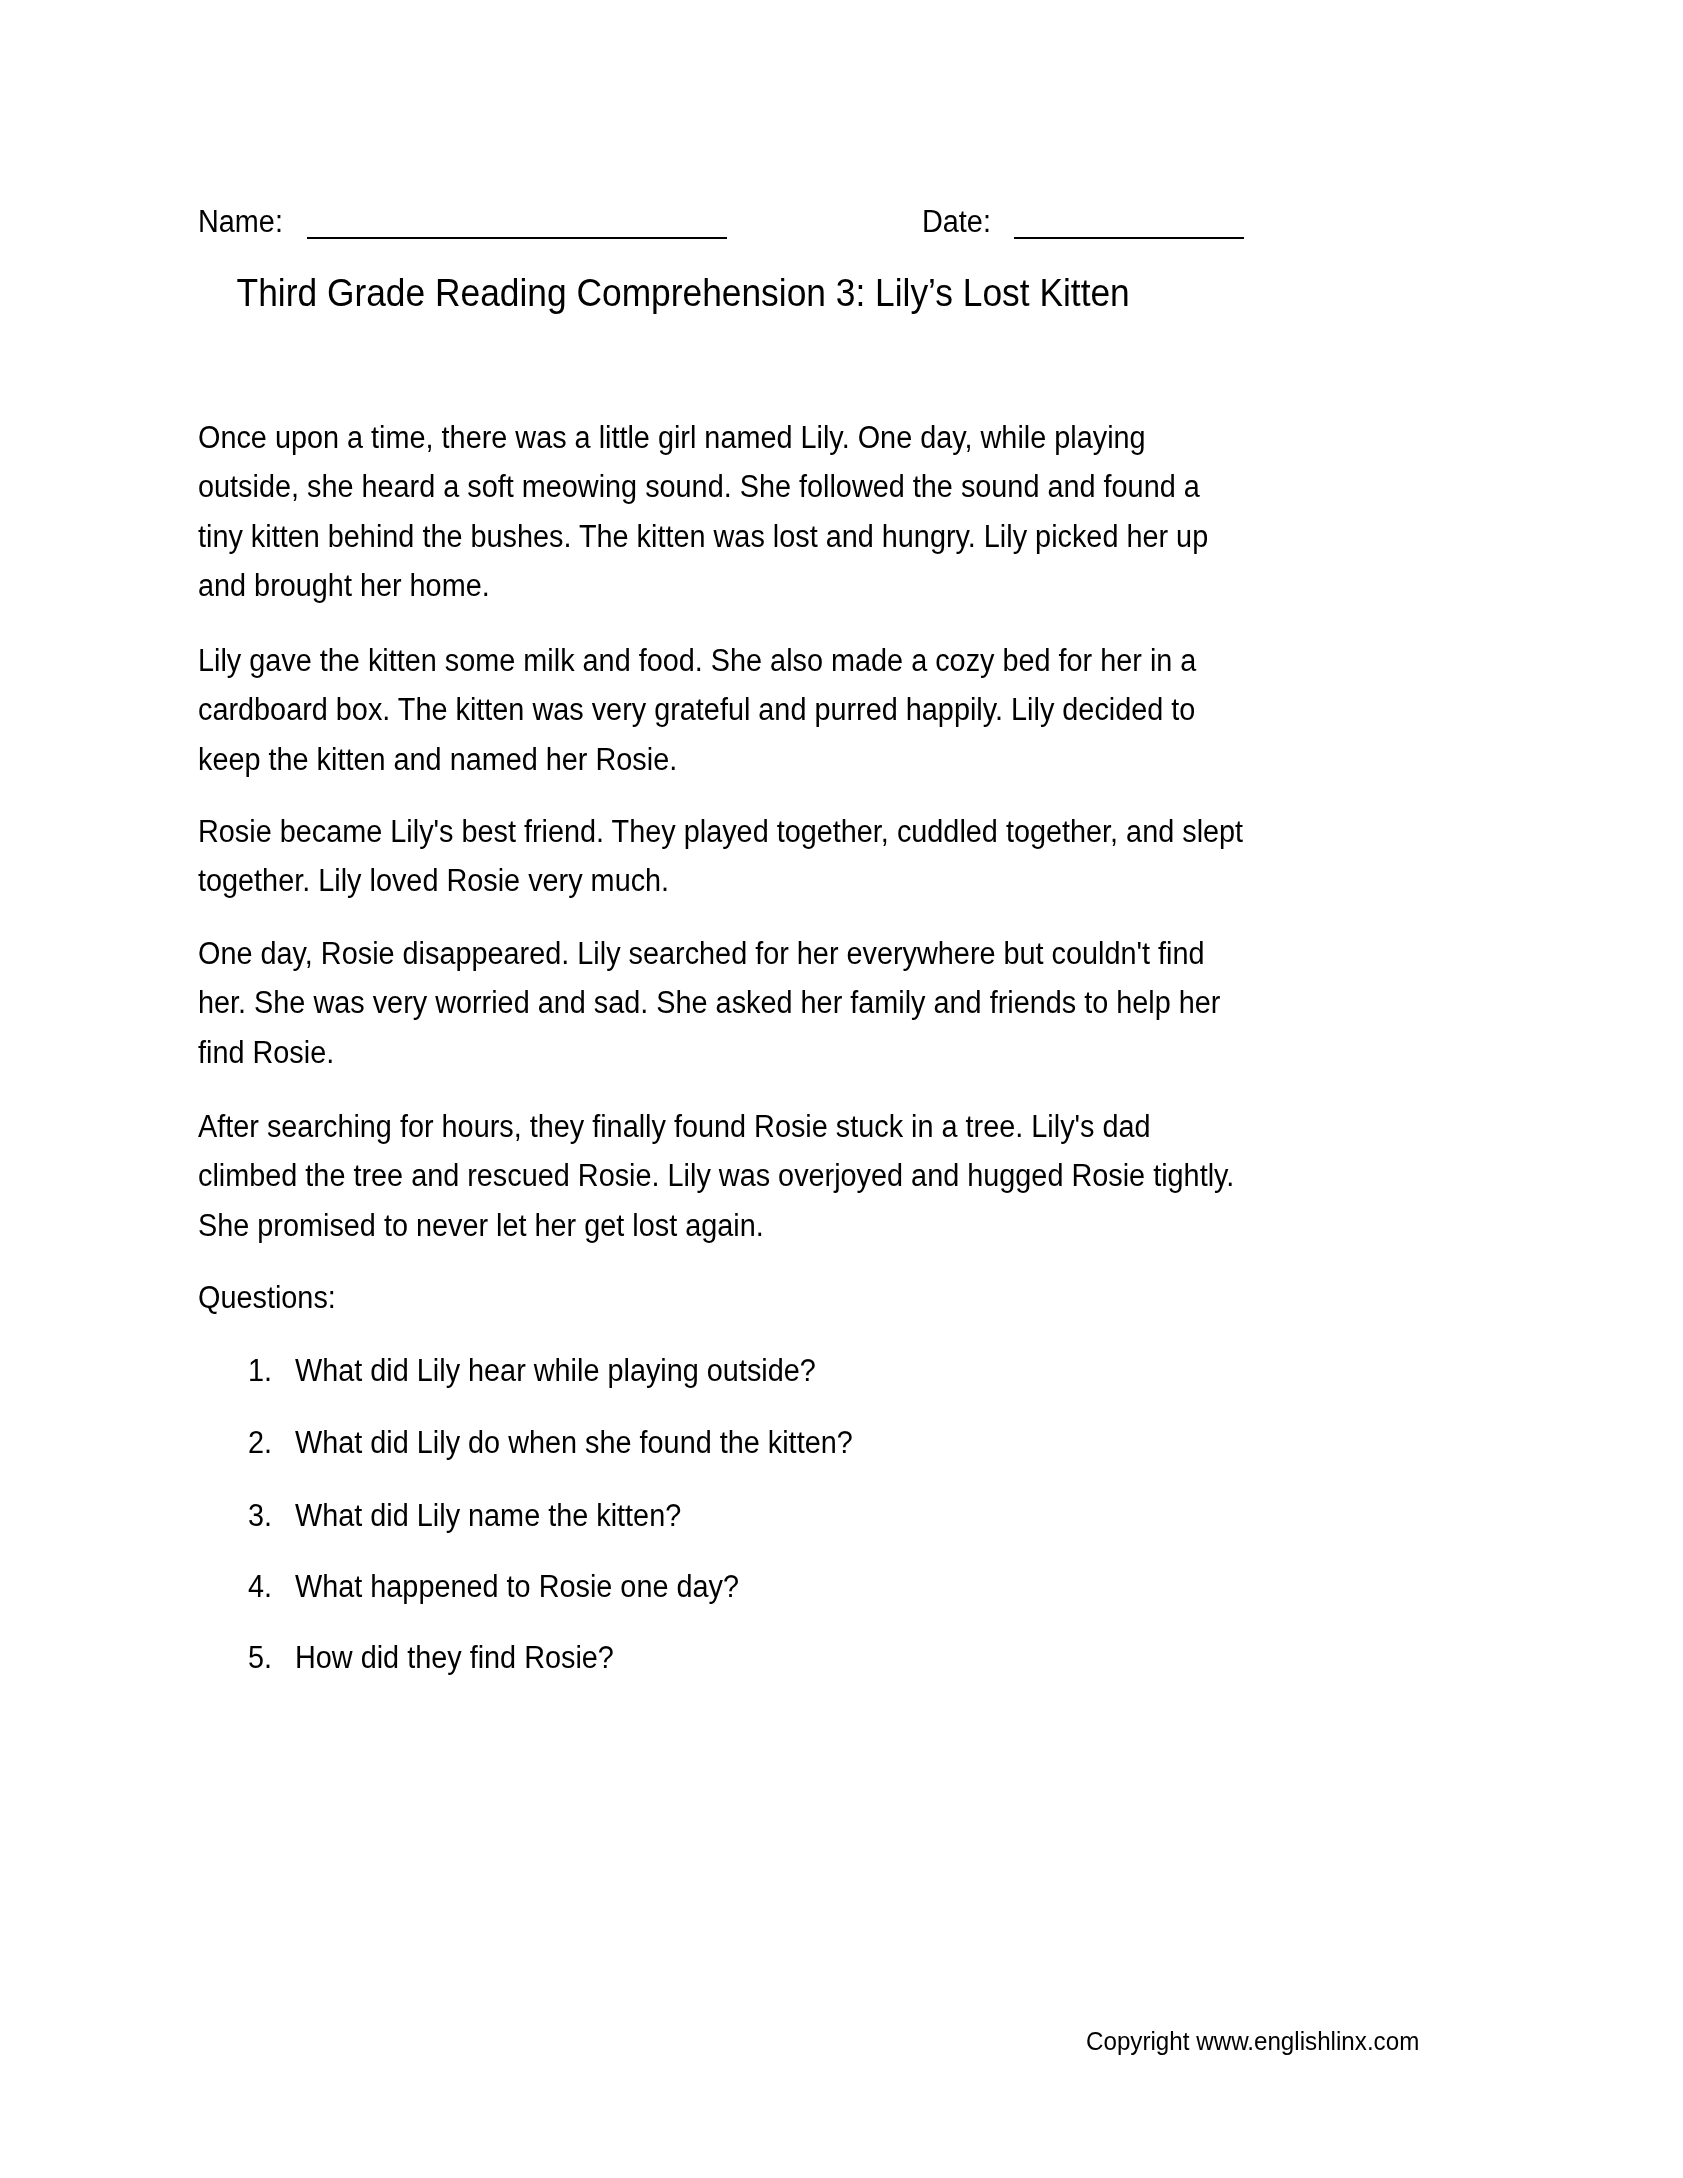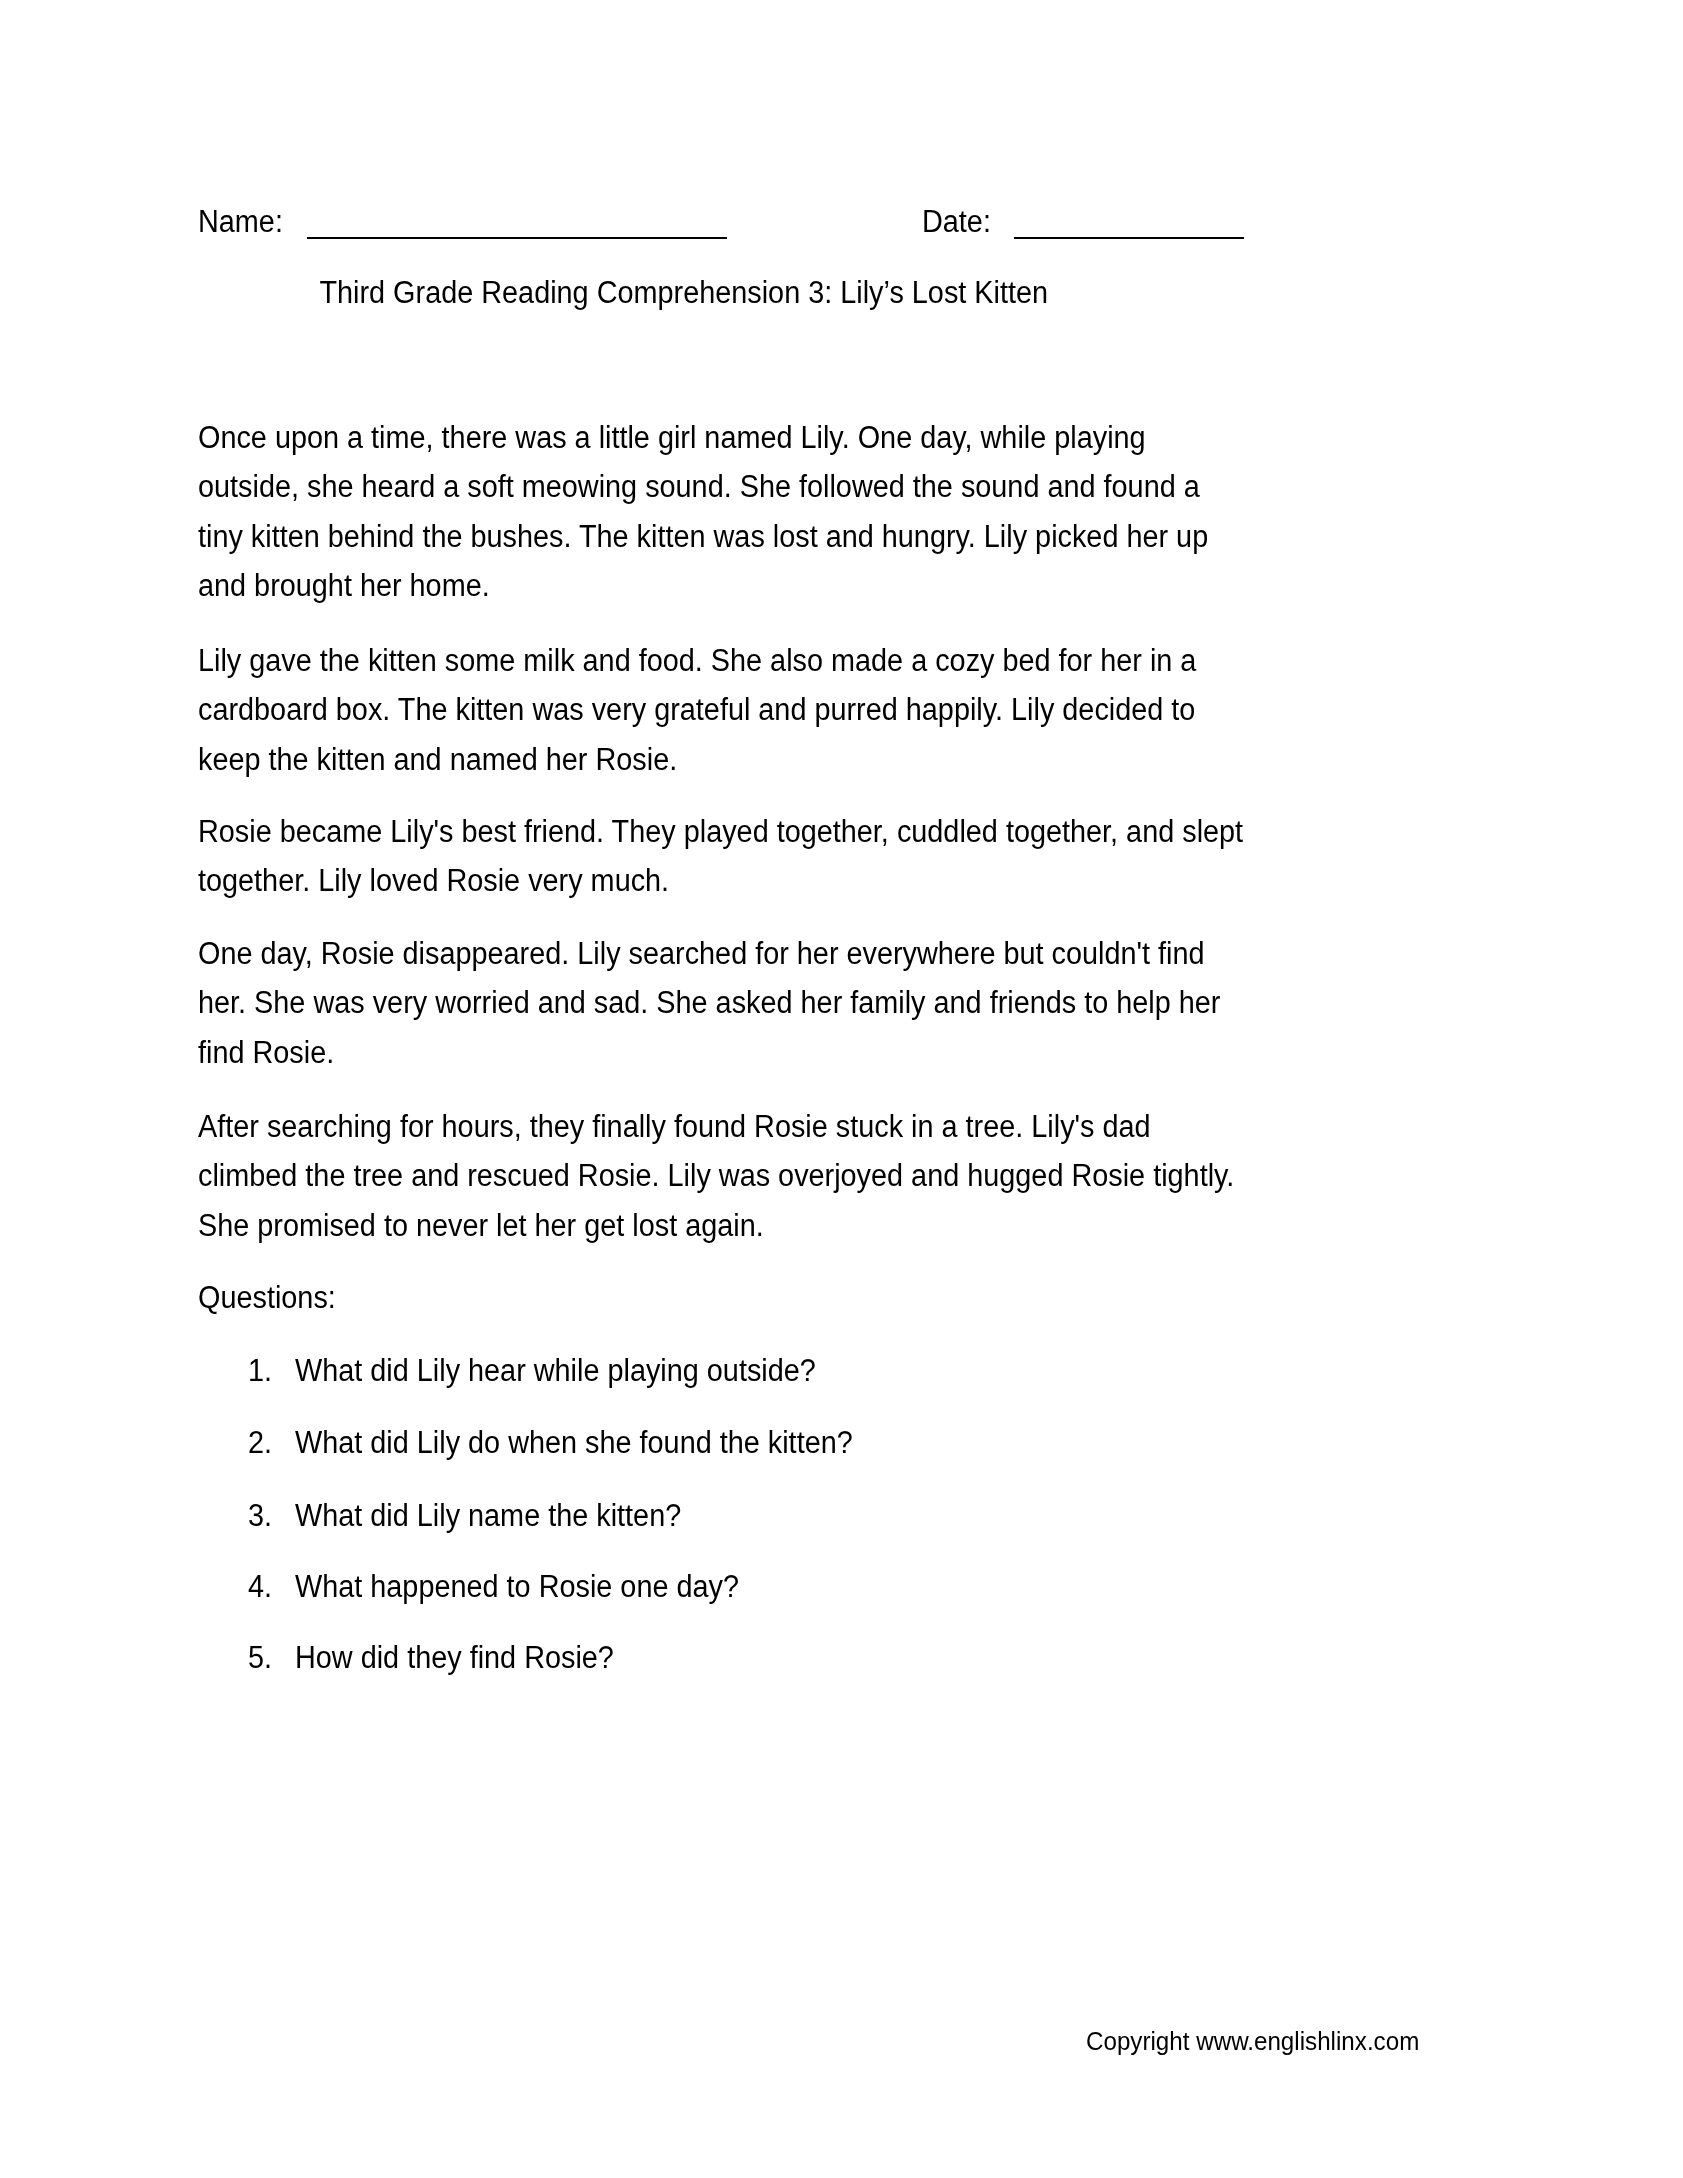--- a/index.html
+++ b/index.html
@@ -4,21 +4,21 @@
   <style>
     html, body { margin: 0; padding: 0; background: #ffffff; }
     body { width: 1683px; height: 2178px; position: relative; overflow: hidden;
            font-family: "Liberation Sans", sans-serif; color: #000; }
     .line { position: absolute; left: 0; white-space: nowrap; font-size: 31px; line-height: 36px;
             transform-origin: left center; }
     .body-line { left: 198px; transform: scaleX(0.93); }
     .hdr-label { position: absolute; font-size: 31px; line-height: 36px; white-space: nowrap;
                  transform: scaleX(0.93); transform-origin: left center; }
     .uline { position: absolute; height: 2px; background: #000; }
-    .title { position: absolute; left: 0; width: 1367px; text-align: center; font-size: 31px;
+    .title { position: absolute; left: 0; width: 1367px; text-align: center; font-size: 38px;
              line-height: 36px; white-space: nowrap; }
     .title span { display: inline-block; transform: scaleX(0.93); }
     .q-num { position: absolute; font-size: 31px; line-height: 36px; transform: scaleX(0.93); transform-origin: left center; }
     .q-text { position: absolute; font-size: 31px; line-height: 36px; white-space: nowrap;
               transform: scaleX(0.93); transform-origin: left center; }
     .copyright { position: absolute; top: 2026px; left: 1086px; font-size: 26px; line-height: 30px;
                  white-space: nowrap; transform: scaleX(0.93); transform-origin: left center; }
   </style>
 </head>
 <body>

